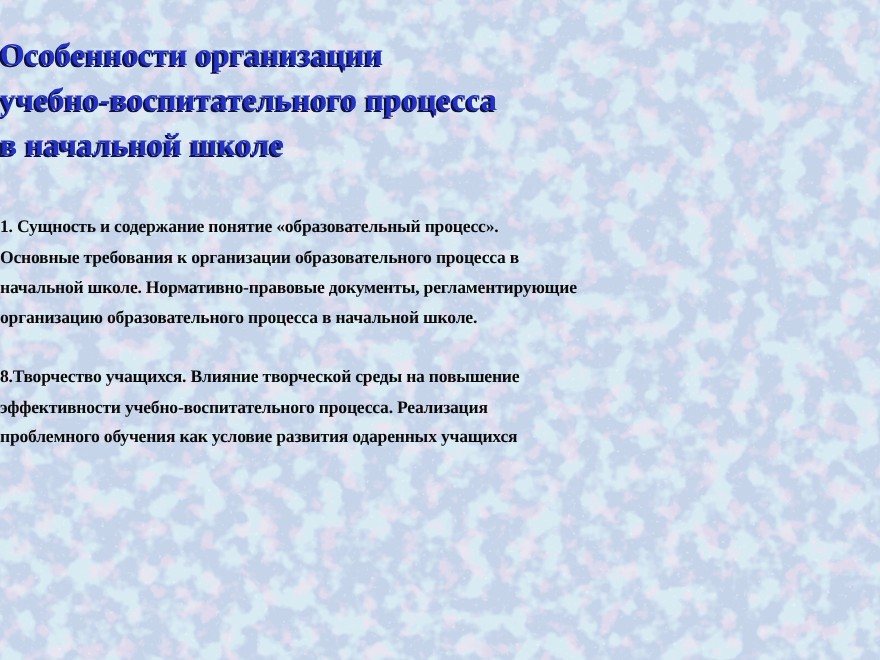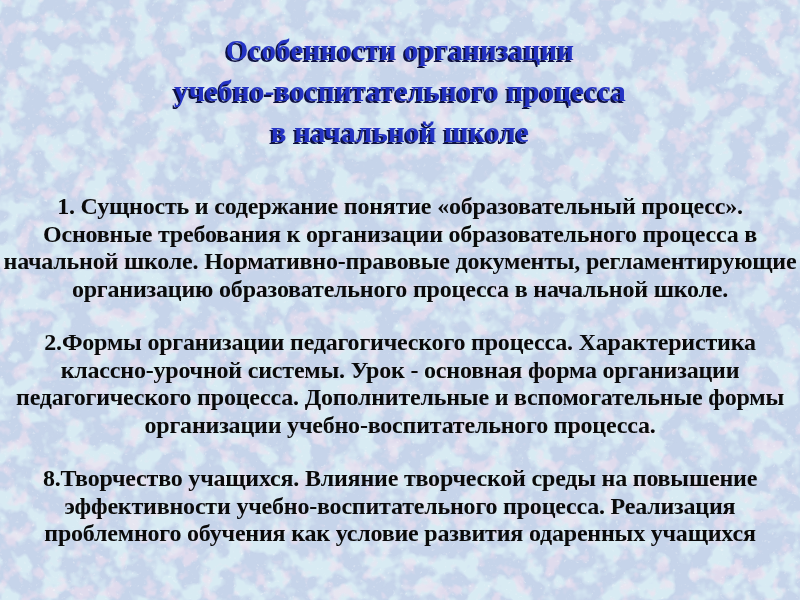--- a/index.html
+++ b/index.html
@@ -22,35 +22,34 @@
     width: 800px;
     height: 600px;
     display: block;
   }
   .content {
     position: absolute;
     top: 0;
     left: 0;
     width: 800px;
     height: 600px;
-    text-align: center;
   }
   .title {
     margin: 30px 0 0 0;
     font-size: 29px;
     line-height: 41px;
     font-weight: bold;
     color: #2433c4;
     text-shadow: -2px 2px 0 #0d1040;
     white-space: pre-line;
     letter-spacing: 0.2px;
   }
   .para {
     margin: 0;
-    font-size: 24px;
+    font-size: 16px;
     line-height: 27.5px;
     font-weight: bold;
     color: #0a0a0a;
     white-space: pre-line;
     letter-spacing: -0.2px;
   }
   .para-1 { margin-top: 40px; }
   .para-2 { margin-top: 26px; }
   .para-3 { margin-top: 26px; }
 </style>
@@ -83,23 +82,19 @@
   <div class="content">
     <h1 class="title">Особенности организации
 учебно-воспитательного процесса
 в начальной школе</h1>
 
     <p class="para para-1">1. Сущность и содержание понятие «образовательный процесс».
 Основные требования к организации образовательного процесса в
 начальной школе. Нормативно-правовые документы, регламентирующие
 организацию образовательного процесса в начальной школе.</p>
 
-    <p class="para para-2">2.Формы организации педагогического процесса. Характеристика
-классно-урочной системы. Урок - основная форма организации
-педагогического процесса. Дополнительные и вспомогательные формы
-организации учебно-воспитательного процесса.</p>
 
     <p class="para para-3">8.Творчество учащихся. Влияние творческой среды на повышение
 эффективности учебно-воспитательного процесса. Реализация
 проблемного обучения как условие развития одаренных учащихся</p>
   </div>
 
 </div>
 
 </body></html>

